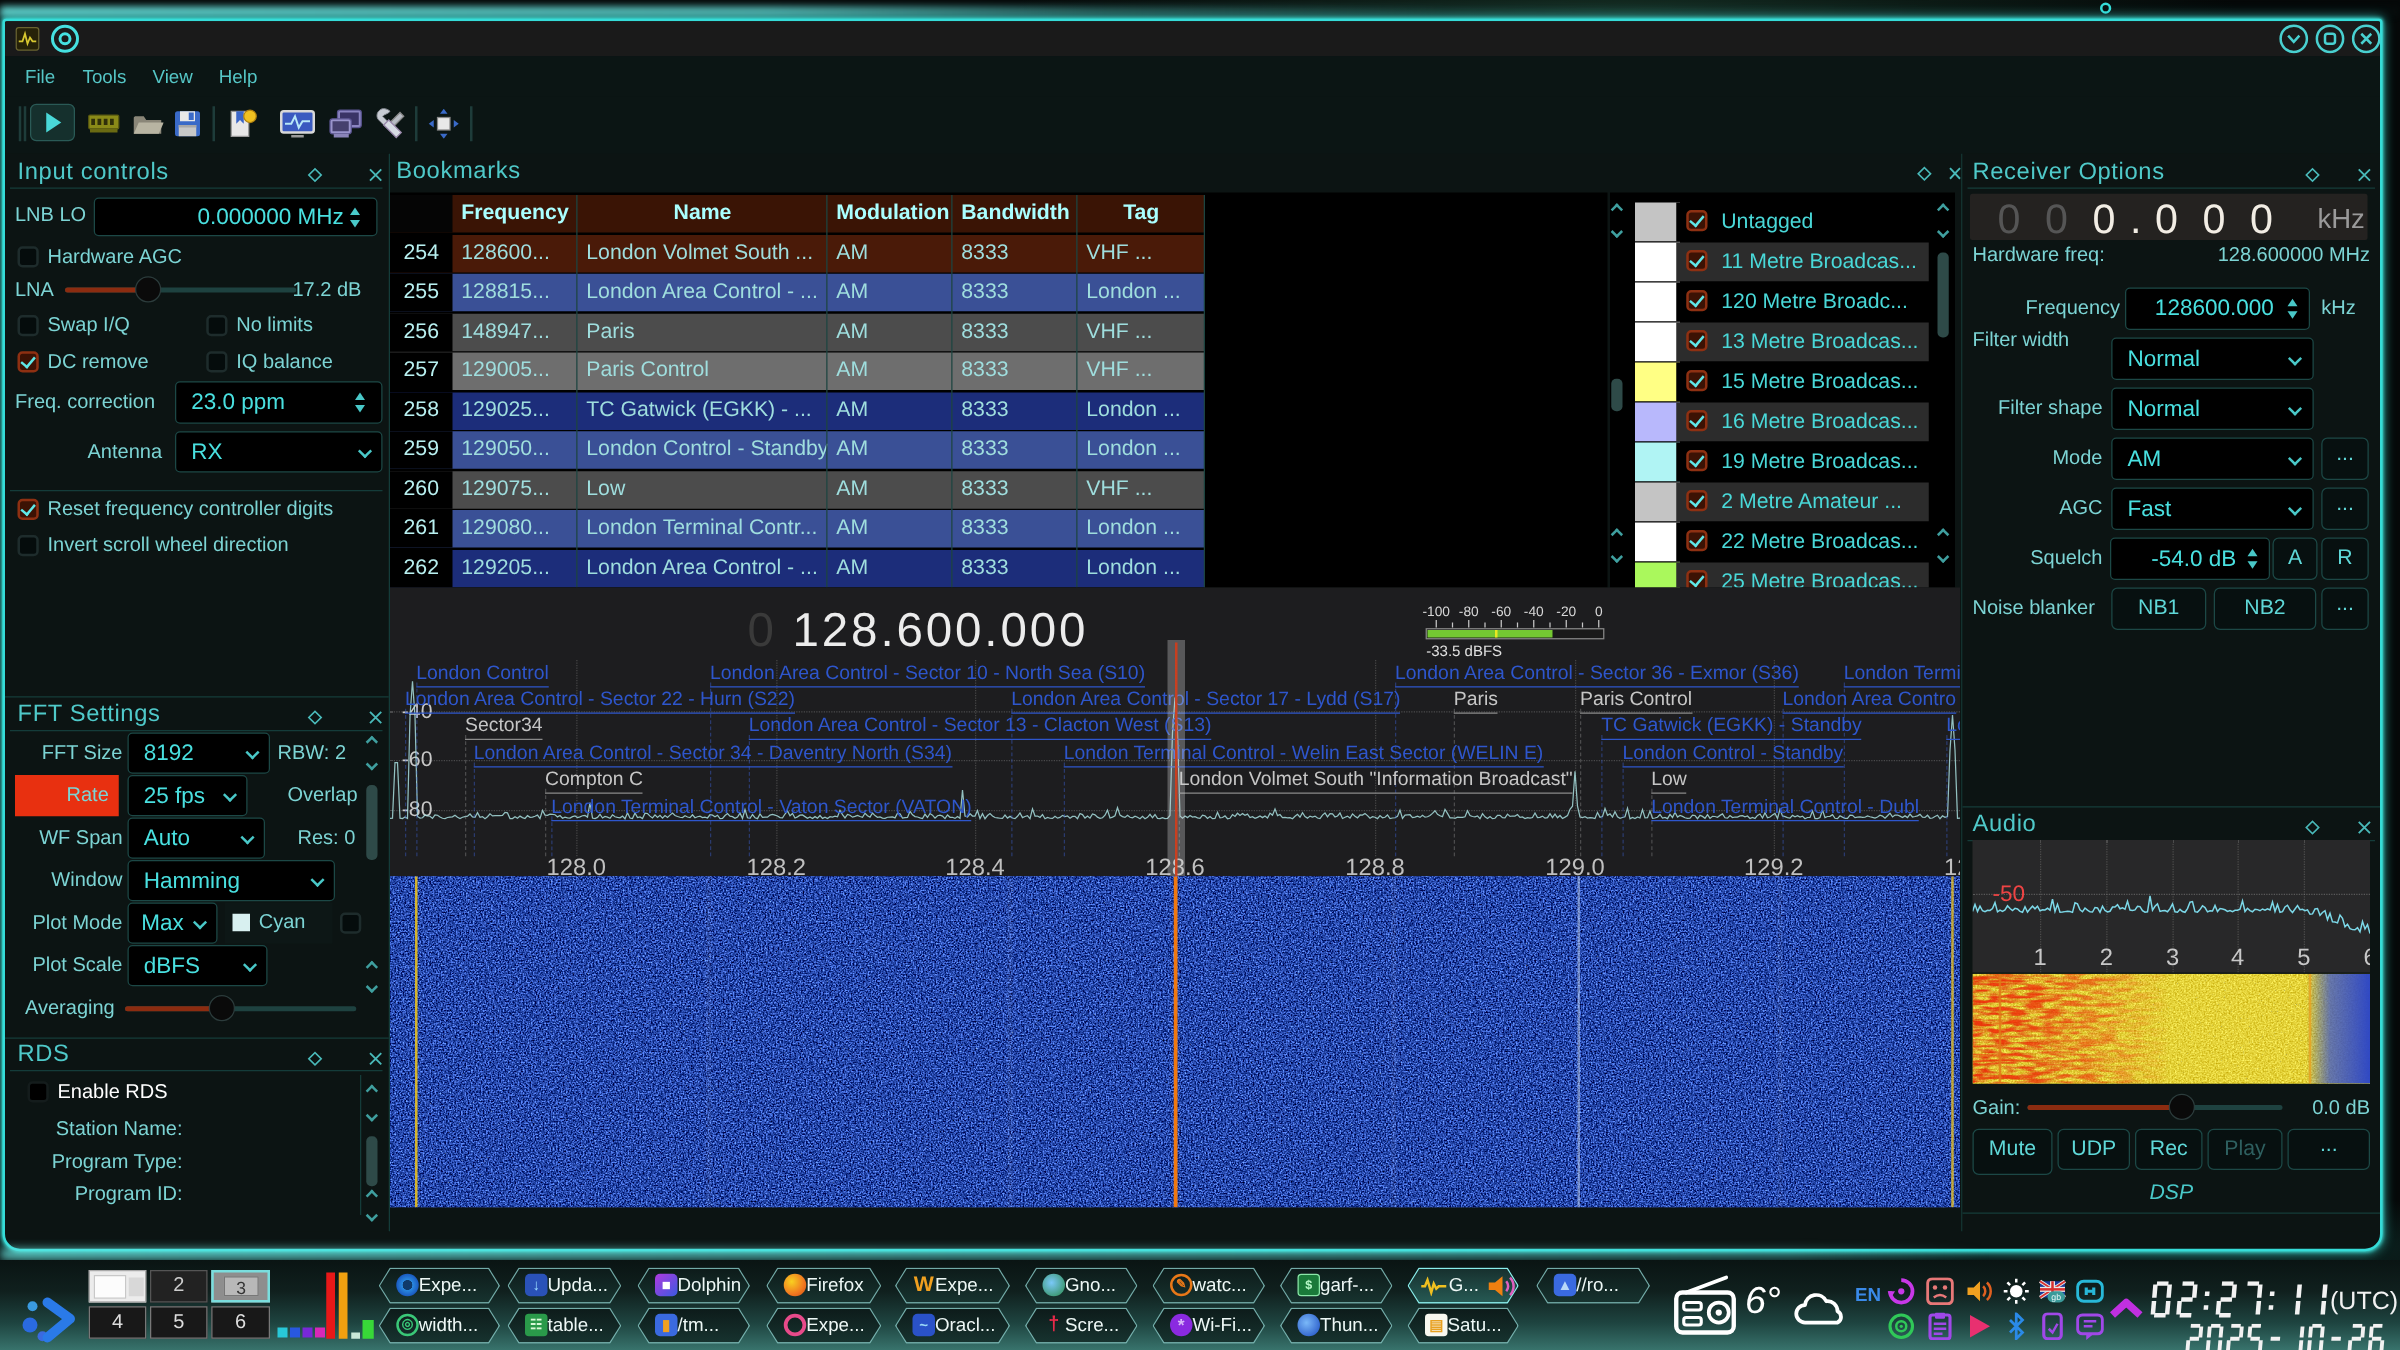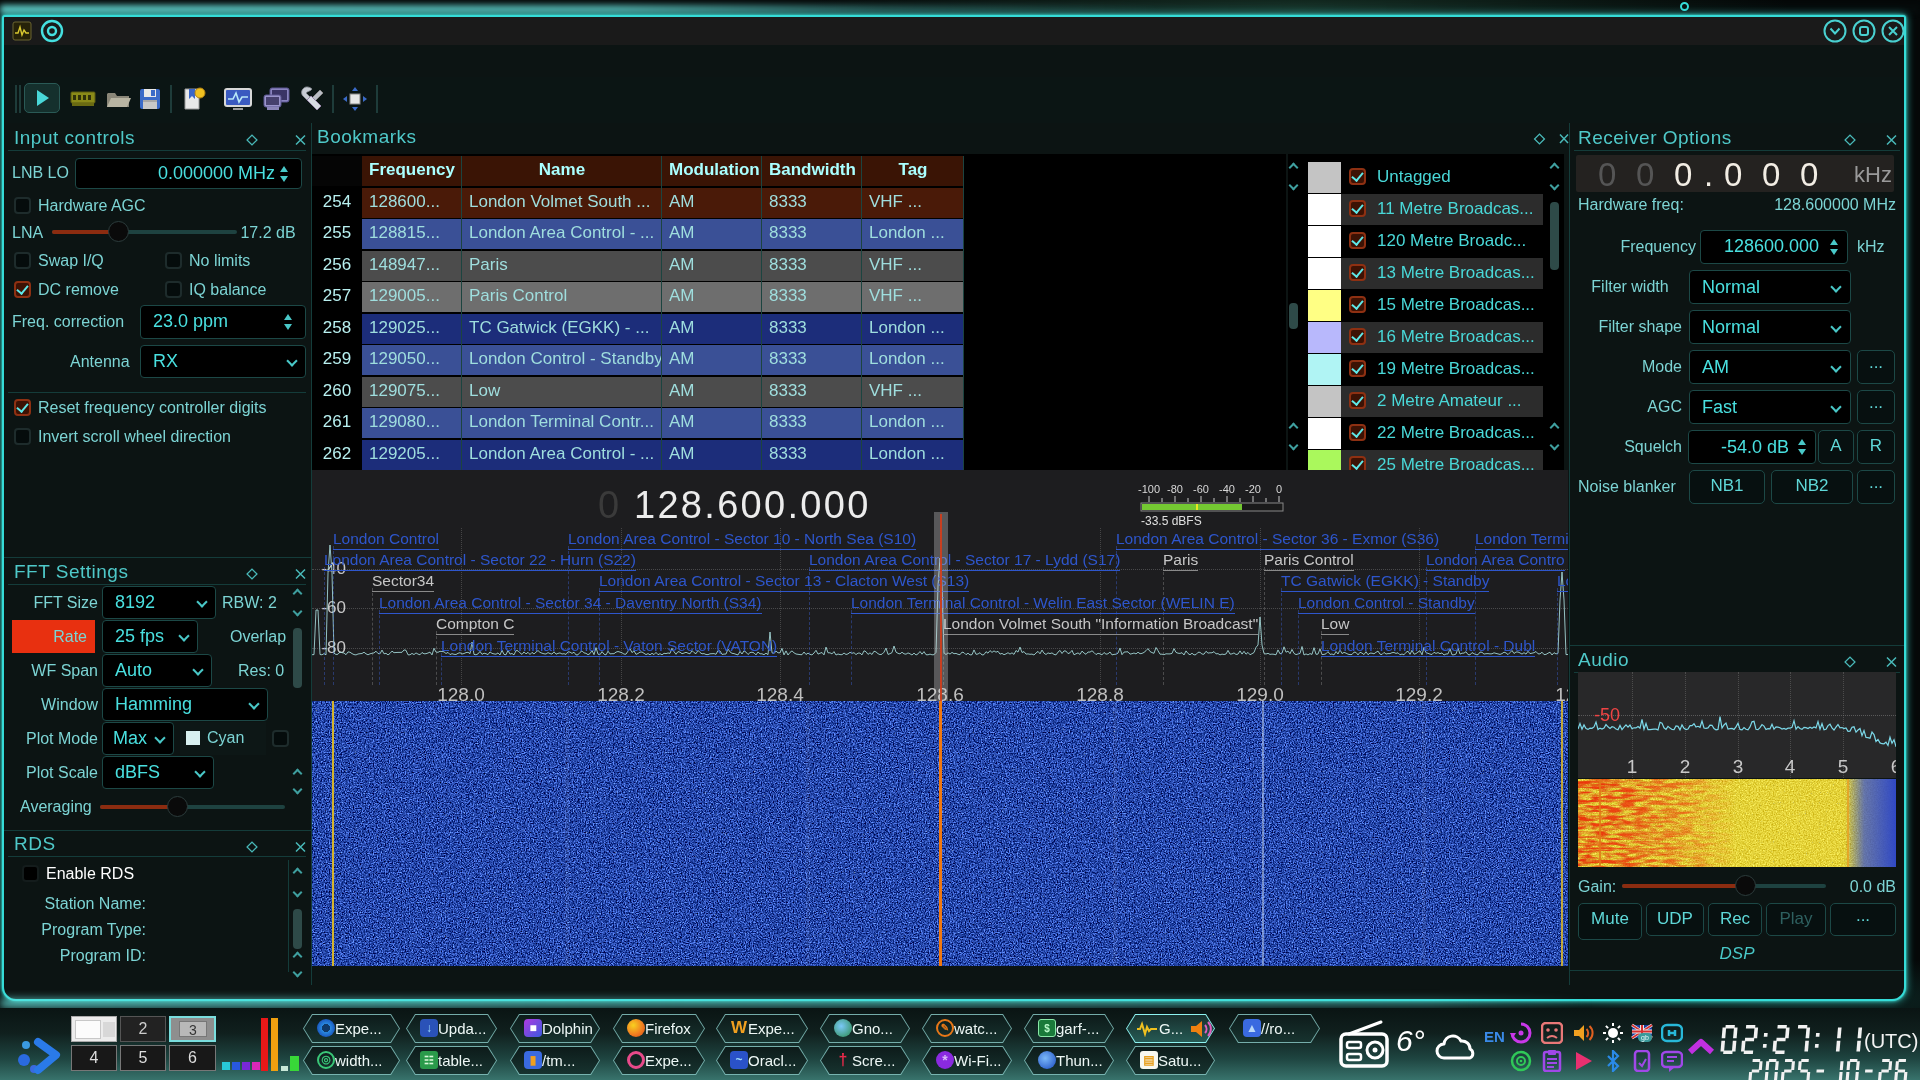--- a/index.html
+++ b/index.html
@@ -87,20 +87,26 @@
       </svg>
     <svg class="winbtn" style="left:1848px" viewBox="0 0 24 24">
         <circle cx="12" cy="12" r="10.5" fill="none" stroke="#49d0d0" stroke-width="2"></circle>
         <rect x="8" y="8" width="8" height="8" rx="2" fill="none" stroke="#49d0d0" stroke-width="2"></rect>
       </svg>
     <svg class="winbtn" style="left:1877px" viewBox="0 0 24 24">
         <circle cx="12" cy="12" r="10.5" fill="none" stroke="#49d0d0" stroke-width="2"></circle>
         <path d="M8 8 L16 16 M16 8 L8 16" stroke="#49d0d0" stroke-width="2"></path>
       </svg>
   </div>
+  <div id="menubar">
+    <span style="left:16px">File</span>
+      <span style="left:62px">Tools</span>
+      <span style="left:118px">View</span>
+      <span style="left:171px">Help</span>
+  </div>
   <div id="toolbar">
     <div class="abs" style="left:11px;top:8px;width:2px;height:28px;background:#1e3c3a"></div>
     <div class="abs" style="left:15px;top:8px;width:2px;height:28px;background:#1e3c3a"></div>
     <div class="abs" style="left:20px;top:6px;width:36px;height:30px;background:#15302d;border:1px solid #2a5a56;border-radius:5px"></div>
     <svg class="abs" style="left:31px;top:12px" width="16" height="18">
         <polygon points="2,1 14,9 2,17" fill="#49d8d8"></polygon>
       </svg>
     <svg class="abs" style="left:66px;top:12px" width="26" height="20">
         <rect x="1" y="3" width="24" height="11" rx="1" fill="#8a8a18" stroke="#5a5a10"></rect>
         <rect x="3" y="6" width="3" height="5" fill="#30300a"></rect>
@@ -165,21 +171,21 @@
     <div class="inbox" style="left:71px;top:35px;width:227px;height:31px;text-align:right;padding:4px 26px 0 0">0.000000 MHz</div>
     <div class="su" style="left:276px;top:43px"></div>
       <div class="sd" style="left:276px;top:53px"></div>
     <div class="cb" style="left:10px;top:74px"></div>
       <div class="lbl" style="left:34px;top:74px">Hardware AGC</div>
     <div class="lbl" style="left:8px;top:101px">LNA</div>
     <div class="slider" style="left:48px;top:107px;width:185px">
         <div class="fill" style="width:66px"></div>
         <div class="knob" style="left:56px"></div>
       </div>
-    <div class="lbl" style="left:230px;top:101px;width:68px;text-align:center">17.2 dB</div>
+    <div class="lbl" style="left:230px;top:101px;width:68px;text-align:left">17.2 dB</div>
     <div class="cb" style="left:10px;top:129px"></div>
       <div class="lbl" style="left:34px;top:129px">Swap I/Q</div>
     <div class="cb" style="left:161px;top:129px"></div>
       <div class="lbl" style="left:185px;top:129px">No limits</div>
     <div class="cb on" style="left:10px;top:158px"></div>
       <div class="lbl" style="left:34px;top:158px">DC remove</div>
     <div class="cb" style="left:161px;top:158px"></div>
       <div class="lbl" style="left:185px;top:158px">IQ balance</div>
     <div class="lbl" style="left:8px;top:190px">Freq. correction</div>
     <div class="inbox" style="left:136px;top:182px;width:166px;height:34px;padding:5px 0 0 12px">23.0 ppm</div>
@@ -561,21 +567,21 @@
         <span class="abs" style="left:224px;top:1px;color:#f2ede4">0</span>
       <span class="abs" style="left:278px;top:7px;font-size:22px;color:#9a9a9a">kHz</span>
     </div>
     <div class="lbl" style="left:8px;top:73px">Hardware freq:</div>
     <div class="lbl" style="left:176px;top:73px;width:150px;text-align:right">128.600000 MHz</div>
     <div class="lbl" style="left:8px;top:115px;width:118px;text-align:right">Frequency</div>
     <div class="inbox" style="left:130px;top:107px;width:148px;height:34px;text-align:right;padding:5px 28px 0 0">128600.000</div>
     <div class="su" style="left:260px;top:116px"></div>
       <div class="sd" style="left:260px;top:126px"></div>
     <div class="lbl" style="left:287px;top:115px">kHz</div>
-    <div class="lbl" style="left:8px;top:155px;width:104px;text-align:center">Filter width</div>
+    <div class="lbl" style="left:8px;top:141px;width:104px;text-align:left">Filter width</div>
     <div class="inbox" style="left:119px;top:147px;width:162px;height:34px;padding:6px 0 0 12px">Normal</div>
     <div class="cv" style="left:262px;top:160px"></div>
     <div class="lbl" style="left:8px;top:195px;width:104px;text-align:right">Filter shape</div>
     <div class="inbox" style="left:119px;top:187px;width:162px;height:34px;padding:6px 0 0 12px">Normal</div>
     <div class="cv" style="left:262px;top:200px"></div>
     <div class="lbl" style="left:8px;top:235px;width:104px;text-align:right">Mode</div>
     <div class="inbox" style="left:119px;top:227px;width:162px;height:34px;padding:6px 0 0 12px">AM</div>
     <div class="cv" style="left:262px;top:240px"></div>
     <div class="btn" style="left:287px;top:227px;width:38px;height:34px;padding-top:2px">...</div>
     <div class="lbl" style="left:8px;top:275px;width:104px;text-align:right">AGC</div>

